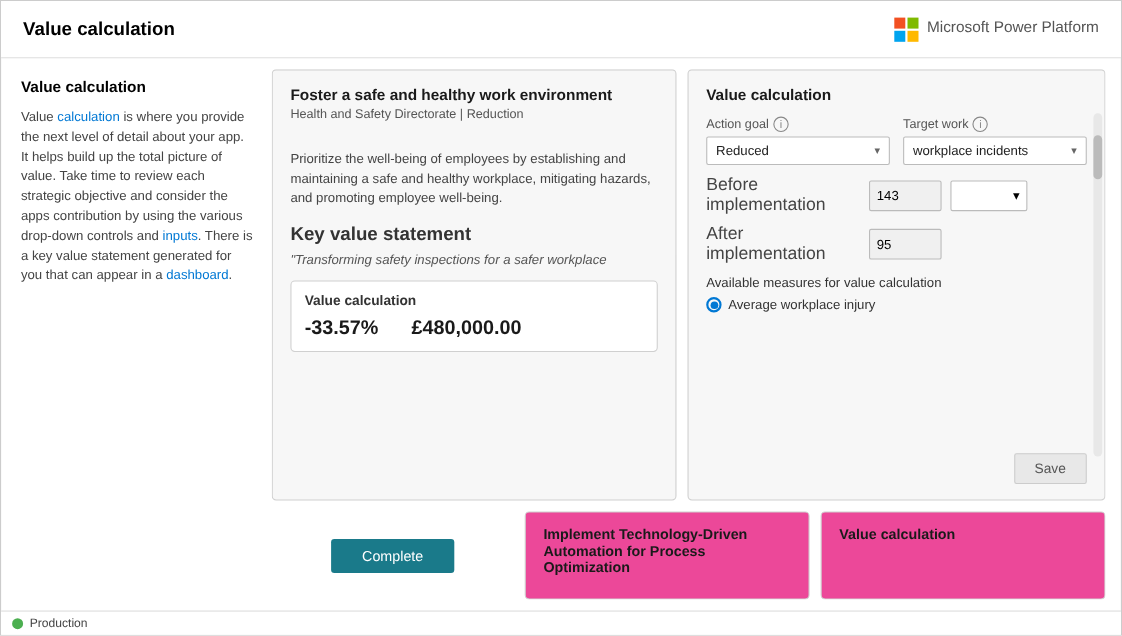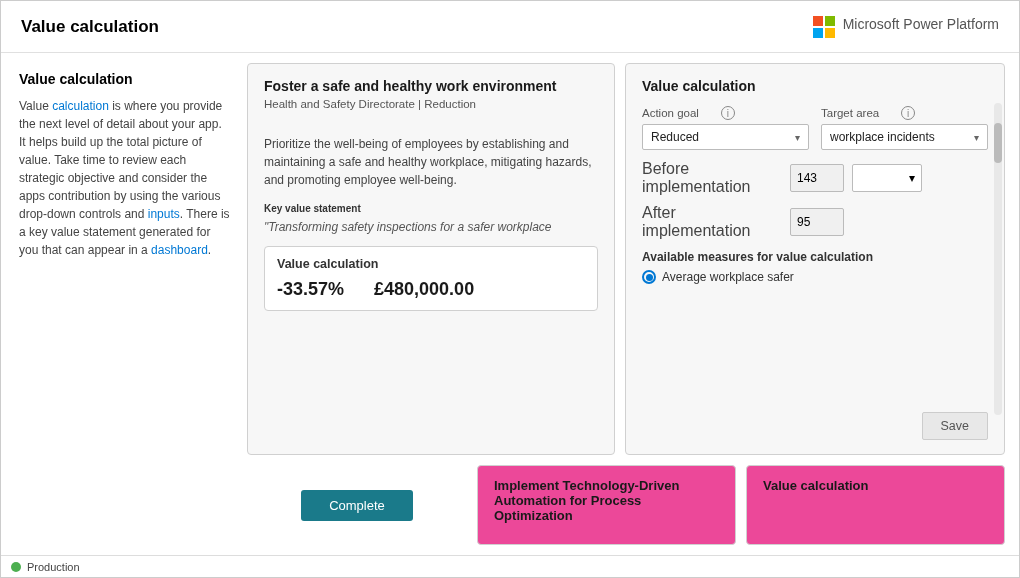--- a/index.html
+++ b/index.html
@@ -116,21 +116,21 @@
       color: #555;
       margin-bottom: 25px;
     }
     .card-body {
       font-size: 12px;
       color: #444;
       line-height: 1.5;
       margin-bottom: 14px;
     }
     .key-value-section h4 {
-      font-size: 10px;
+      font-size: 17px;
       font-weight: 600;
       color: #333;
       margin-bottom: 6px;
     }
     .key-value-statement {
       font-size: 12px;
       font-style: italic;
       color: #555;
       margin-bottom: 12px;
     }
@@ -171,21 +171,21 @@
     }
     .form-group {
       flex: 1;
     }
     .form-label {
       font-size: 11.5px;
       color: #555;
       margin-bottom: 4px;
       display: flex;
       align-items: center;
-      gap: 22px;
+      gap: 4px;
     }
     .info-icon {
       width: 14px;
       height: 14px;
       border-radius: 50%;
       border: 1px solid #888;
       display: inline-flex;
       align-items: center;
       justify-content: center;
       font-size: 10px;
@@ -235,21 +235,21 @@
       margin-bottom: 8px;
       gap: 8px;
     }
     .impl-label {
       font-size: 16px;
       color: #444;
       width: 140px;
       flex-shrink: 0;
     }
     .impl-input {
-      width: 54px;
+      width: 66px;
       height: 28px;
       border: 1px solid #bbb;
       border-radius: 2px;
       background: #f0f0f0;
       padding: 0 6px;
       font-size: 12px;
     }
     .impl-select {
       width: 70px;
       height: 28px;
@@ -261,21 +261,21 @@
       display: flex;
       align-items: center;
       justify-content: space-between;
       cursor: pointer;
     }
     .measures-section {
       margin-top: 10px;
     }
     .measures-label {
       font-size: 12px;
-      font-weight: 700;
+      font-weight: 400;
       color: #333;
       margin-bottom: 6px;
     }
     .radio-row {
       display: flex;
       align-items: center;
       gap: 6px;
     }
     .radio-dot {
       width: 14px;
@@ -445,21 +445,21 @@
                 <span>Action goal</span>
                 <span class="info-icon">i</span>
               </div>
               <div class="select-box">
                 <span>Reduced</span>
                 <span class="chevron">▾</span>
               </div>
             </div>
             <div class="form-group">
               <div class="form-label">
-                <span>Target area</span>
+                <span>Target work</span>
                 <span class="info-icon">i</span>
               </div>
               <div class="select-box">
                 <span>workplace incidents</span>
                 <span class="chevron">▾</span>
               </div>
             </div>
           </div>
 
 
@@ -476,21 +476,21 @@
             <span class="impl-label">After implementation</span>
             <input class="impl-input" type="text" value="95" style="">
           </div>
 
           <div class="measures-section">
             <div class="measures-label">Available measures for value calculation</div>
             <div class="radio-row">
               <div class="radio-dot">
                 <div class="radio-dot-inner"></div>
               </div>
-              <span class="radio-text">Average workplace safer</span>
+              <span class="radio-text">Average workplace injury</span>
             </div>
           </div>
 
           <button class="save-btn">Save</button>
 
           <div class="scrollbar-track">
             <div class="scrollbar-thumb"></div>
           </div>
         </div>
       </div>

